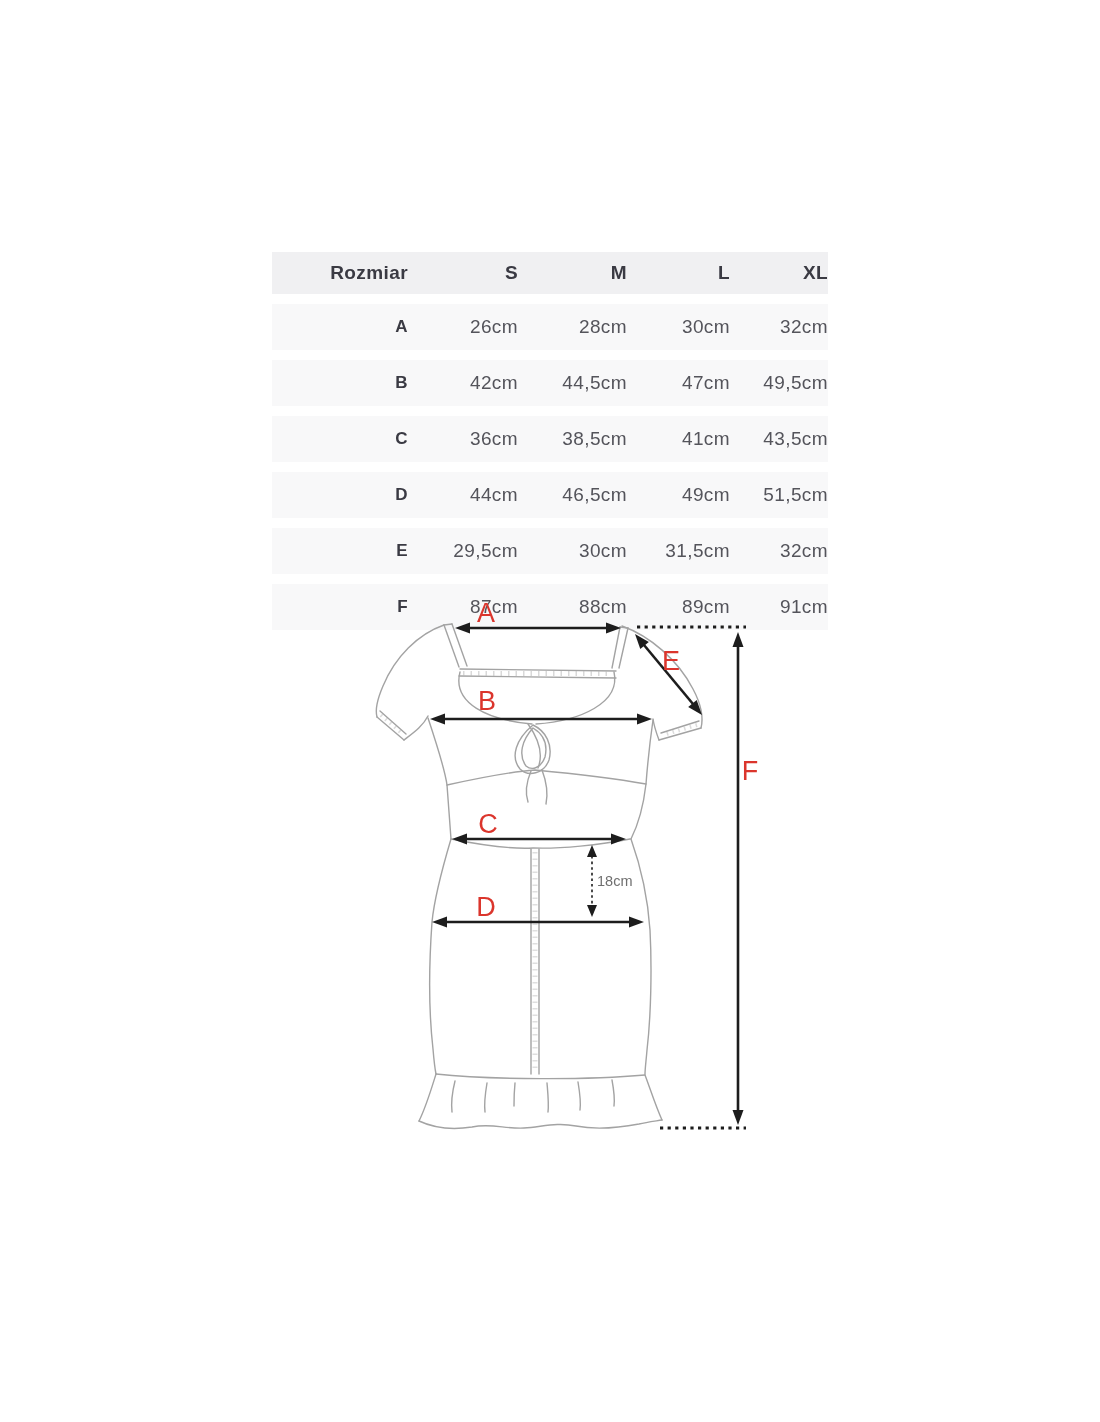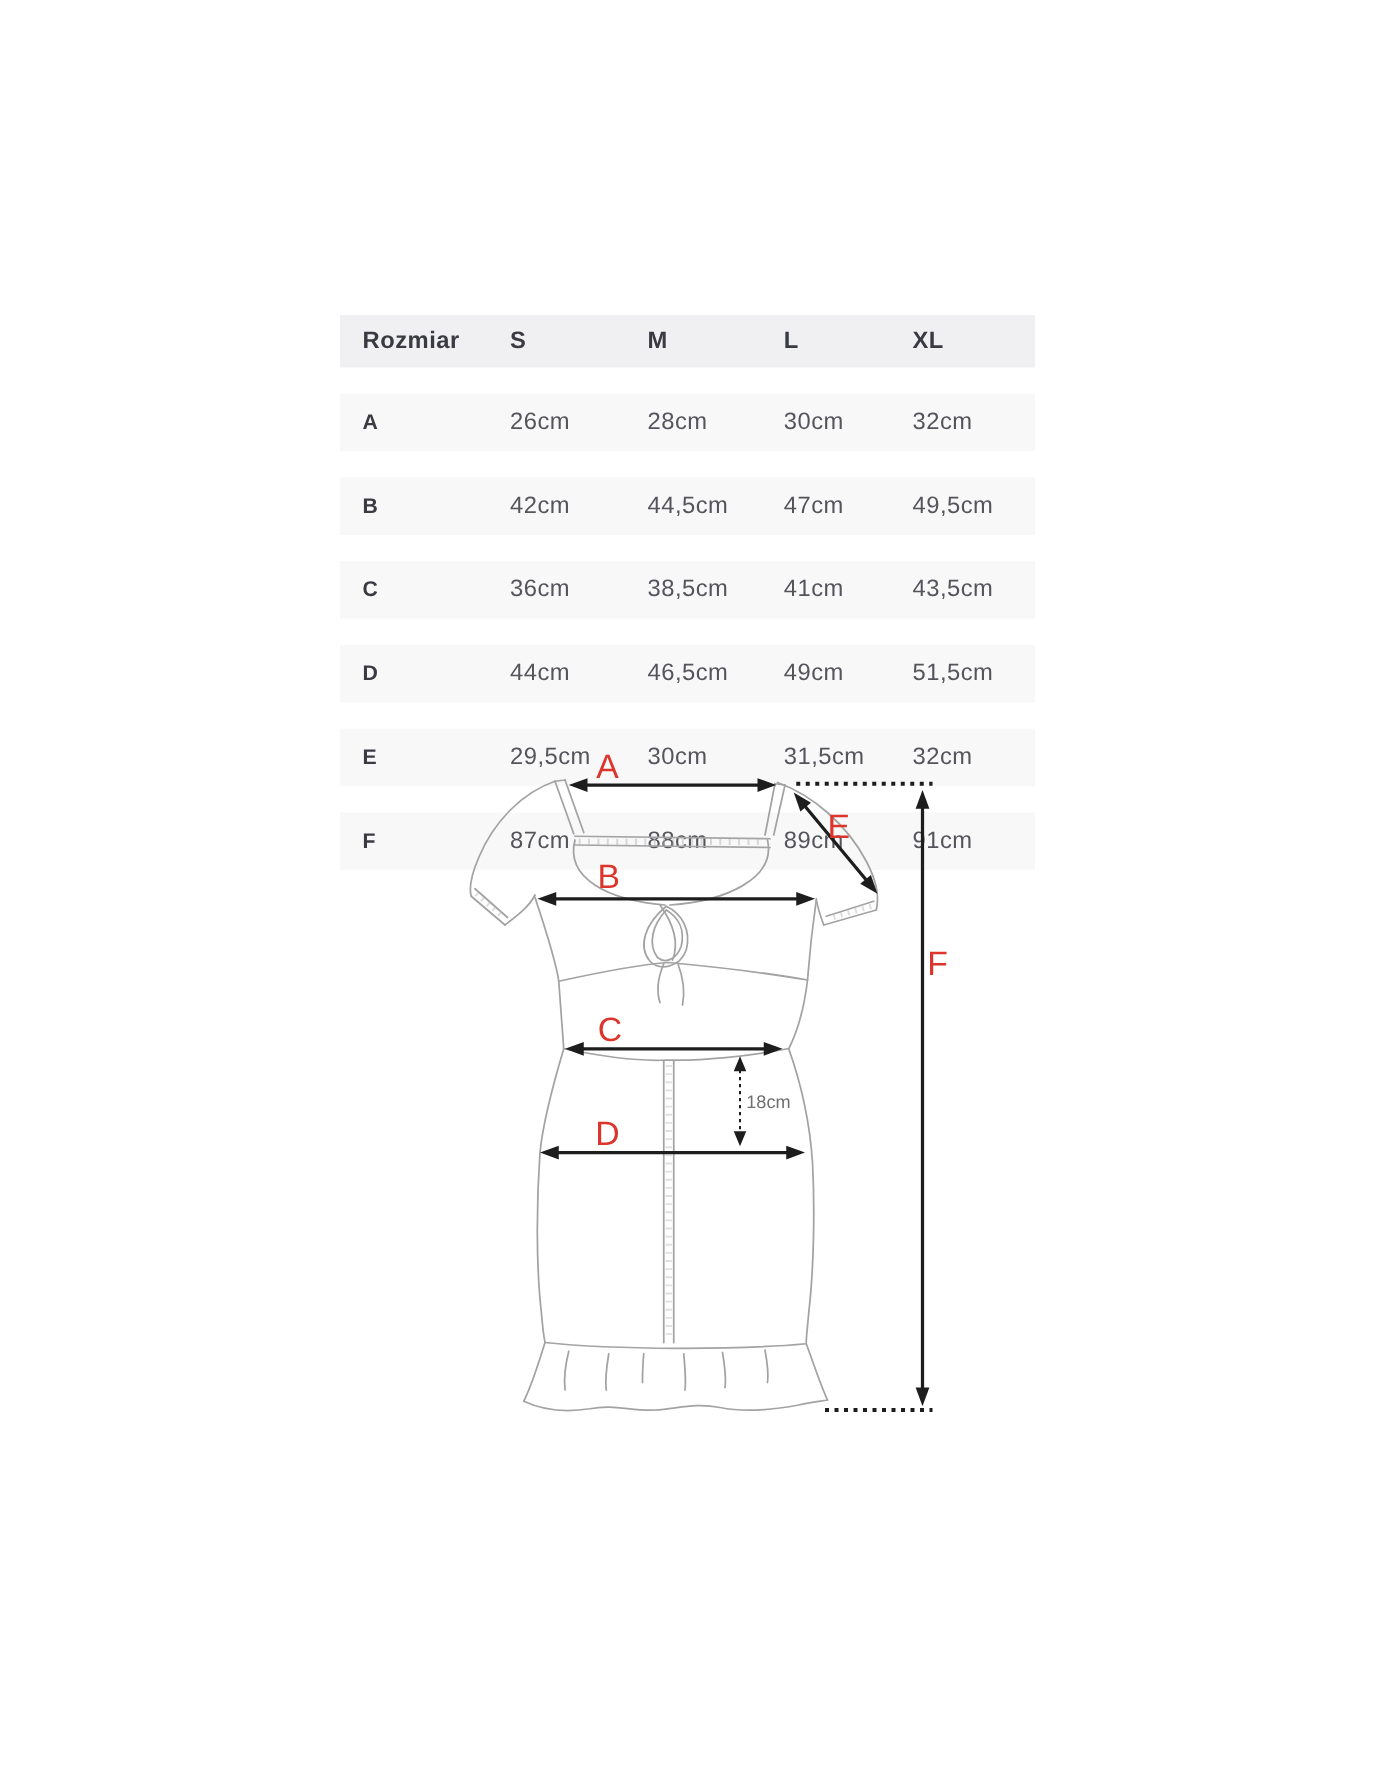--- a/index.html
+++ b/index.html
@@ -4,22 +4,22 @@
 <style>
   html,body{margin:0;padding:0;background:#ffffff;}
   .canvas{
     position:relative;width:1100px;height:1422px;background:#ffffff;
     font-family:"Liberation Sans",sans-serif;overflow:hidden;
   }
   
   .size-table{position:absolute;left:272px;top:252px;width:556px;}
   .t-row{
     display:grid;grid-template-columns:118px 110px 109px 103px auto;
-    align-items:center;padding-left:18px;height:46px;margin-bottom:21px;
-    background:#f8f8f9;color:#54545b;font-size:19px;letter-spacing:.4px;
+    align-items:center;padding-left:18px;height:46px;margin-bottom:10px;
+    background:#f8f8f9;color:#54545b;font-size:19px;letter-spacing:.4px;text-align:right;
   }
   .t-row.t-head{height:42px;background:#f0f0f2;}
   .t-head .cell{font-weight:bold;color:#3a3a43;}
   .cell{white-space:nowrap;}
   .rowlabel{font-weight:bold;color:#3a3a43;font-size:17px;}
   
   .diagram{position:absolute;left:0;top:0;width:1100px;height:1422px;}
   .outline{fill:none;stroke:#a3a3a3;stroke-width:1.4;stroke-linecap:round;stroke-linejoin:round;}
   .texture{fill:none;stroke:#b9b9b9;stroke-linecap:butt;}
   .arrow-shaft{stroke:#1d1d1d;stroke-width:2.6;fill:none;}

